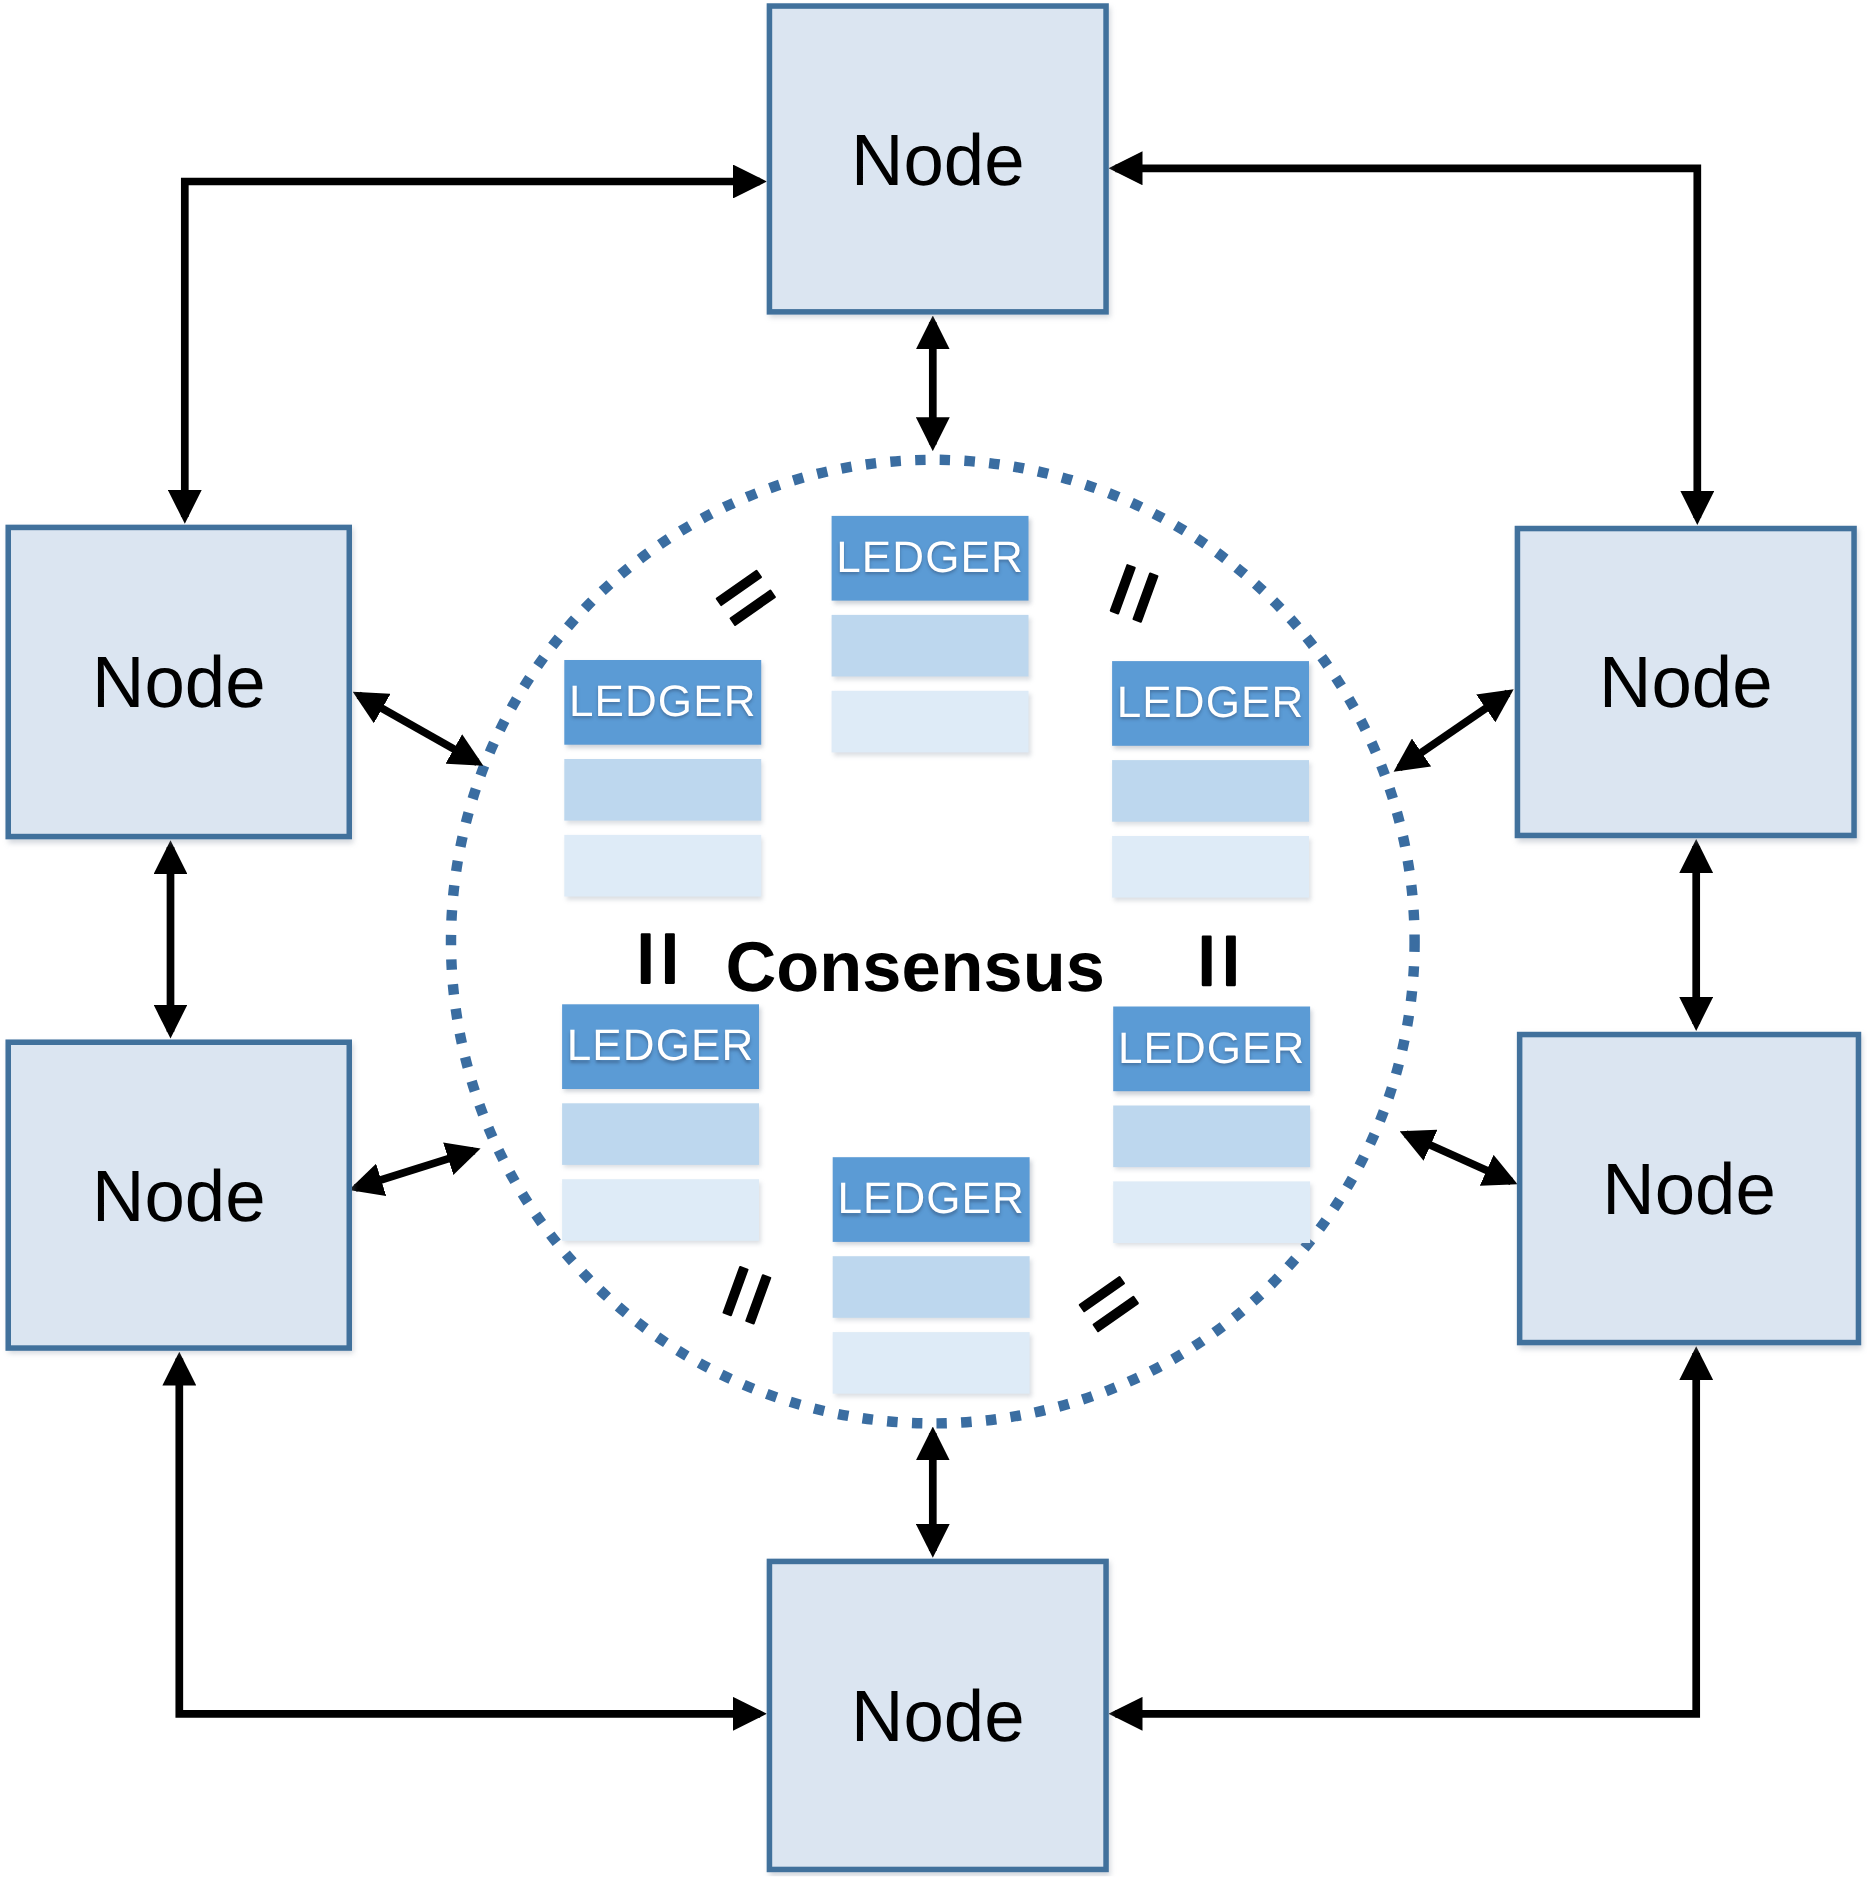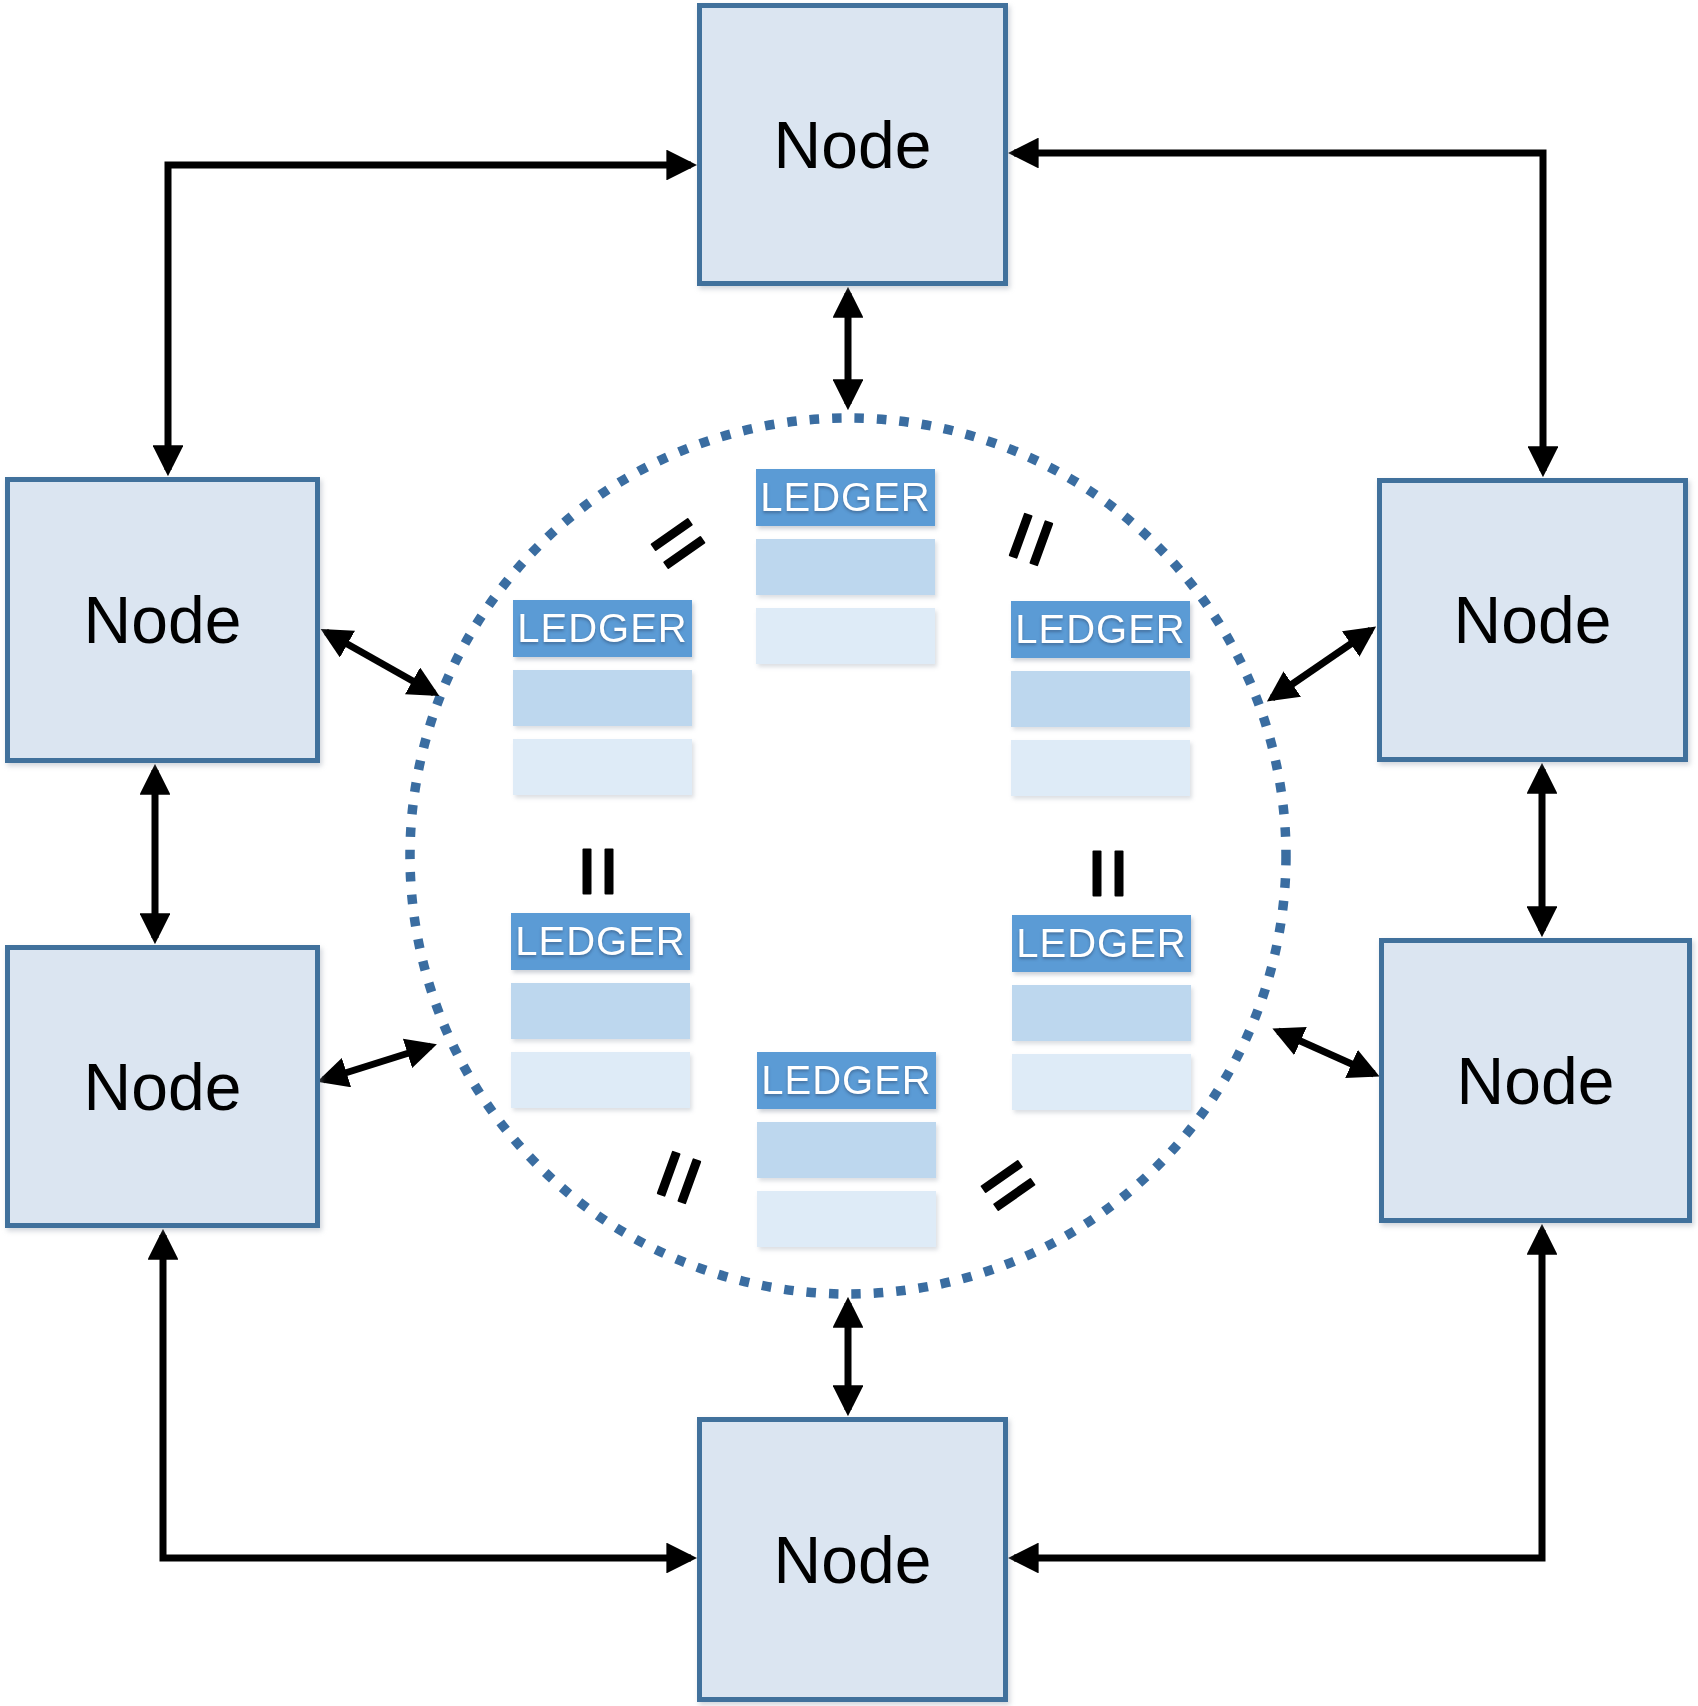--- a/index.html
+++ b/index.html
@@ -15,21 +15,21 @@
   .node {
     position:absolute; box-sizing:border-box;
     background:var(--node-fill); border:5px solid var(--node-border);
     display:flex; align-items:center; justify-content:center;
     font-size:66px; font-weight:normal; color:#000;
     box-shadow:2px 3px 5px rgba(140,150,165,.40);
   }
 
   .ledger { position:absolute; width:179px; }
   .ledger-header {
-    height:57px; background:var(--ledger-header); color:#fff;
+    height:77px; background:var(--ledger-header); color:#fff;
     display:flex; align-items:center; justify-content:center;
     font-size:40px; letter-spacing:1px;
     text-shadow:0 2px 3px rgba(40,60,90,.45);
     box-shadow:2px 3px 4px rgba(130,140,155,.40);
   }
   .ledger-row { height:56px; margin-top:13px; box-shadow:2px 3px 4px rgba(130,140,155,.28); }
   .row-mid   { background:var(--ledger-row-medium); }
   .row-light { background:var(--ledger-row-light); }
 
   .consensus {
@@ -111,20 +111,21 @@
     <div class="ledger-row row-mid"></div>
     <div class="ledger-row row-light"></div>
   </div>
 
   <div class="ledger" style="left:757px; top:1052px;">
     <div class="ledger-header">LEDGER</div>
     <div class="ledger-row row-mid"></div>
     <div class="ledger-row row-light"></div>
   </div>
 
+  <div class="consensus">Consensus</div>
 
   <div class="equals" style="left:655px;  top:528px;  transform:rotate(-35deg);">
       <i></i>
       <i></i>
     </div>
   <div class="equals" style="left:1008px; top:524px;  transform:rotate(-70deg);">
       <i></i>
       <i></i>
     </div>
   <div class="equals" style="left:575px;  top:856px;  transform:rotate(-90deg);">

